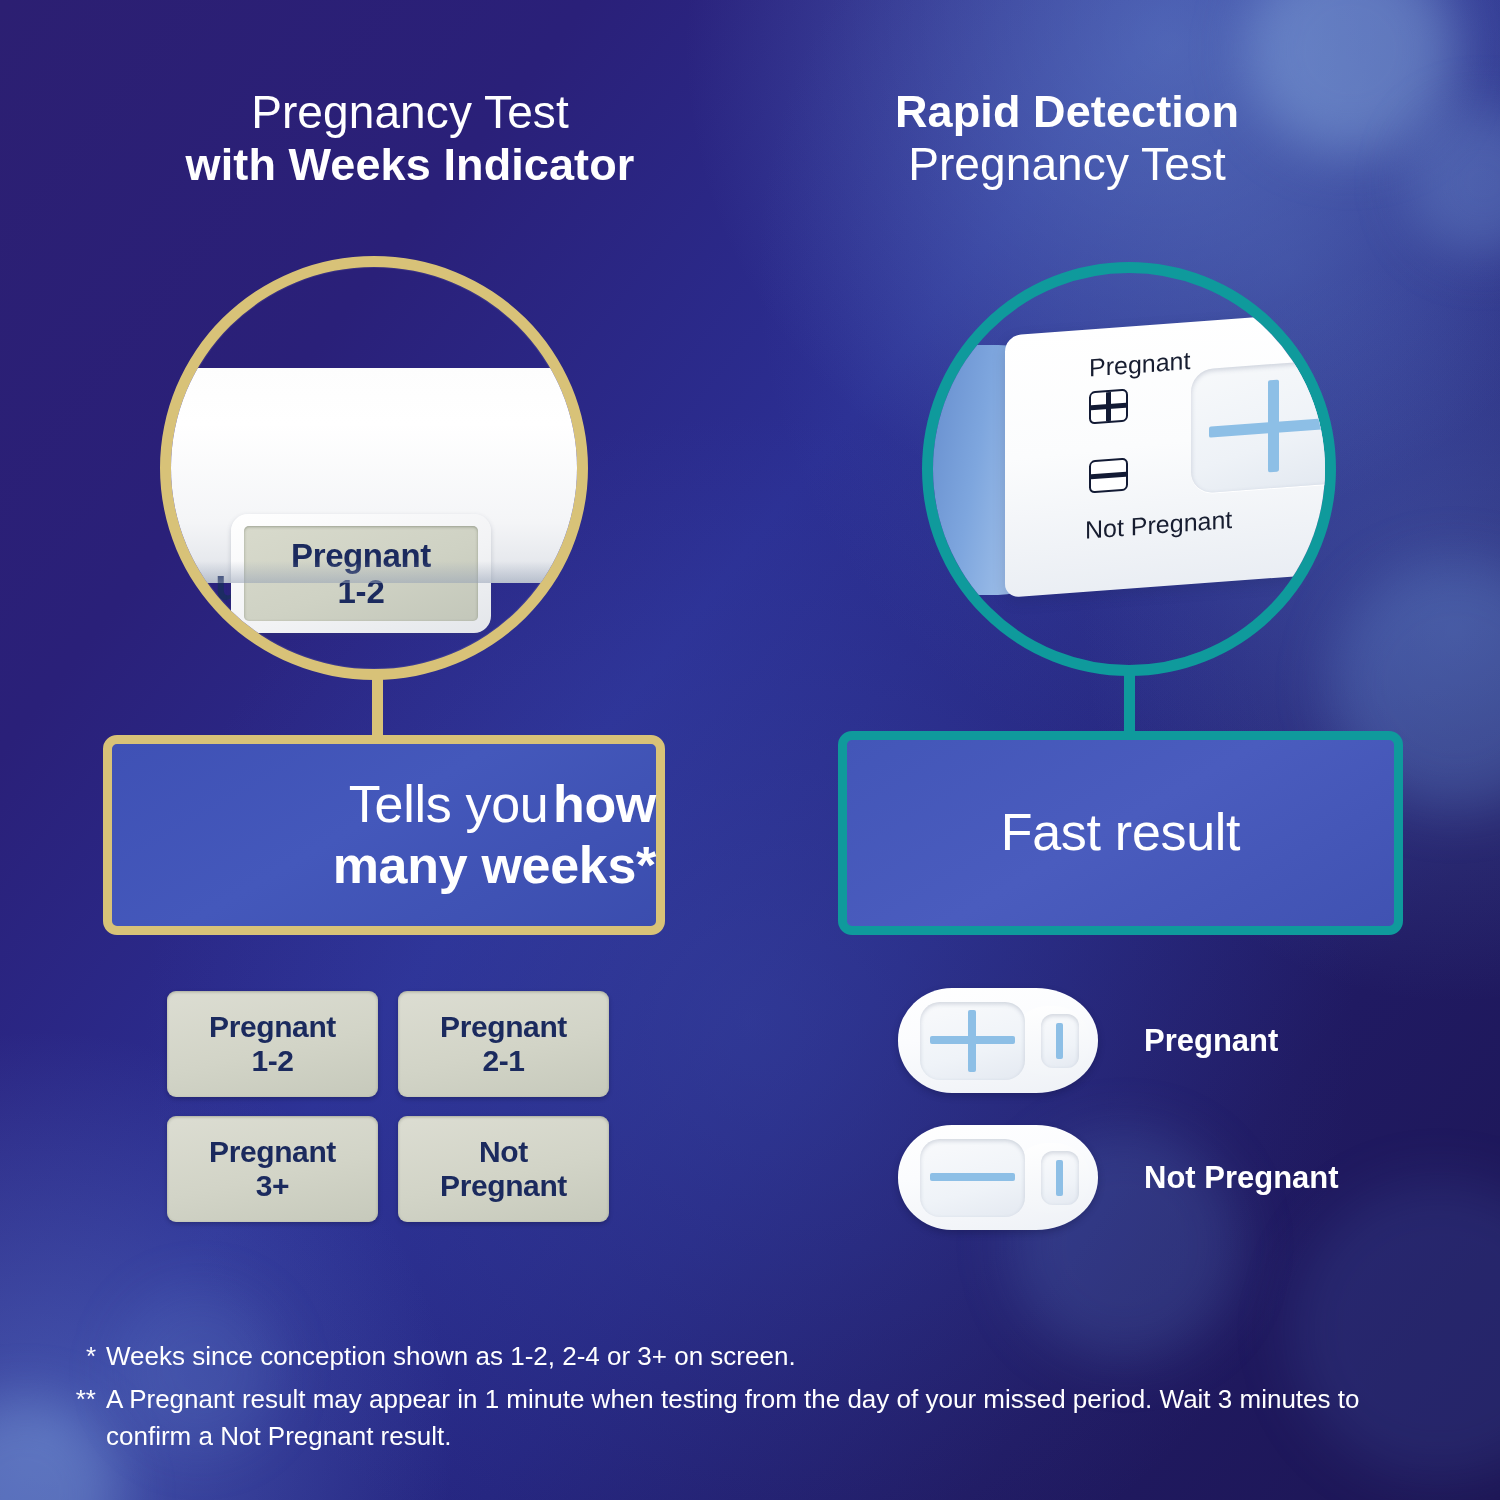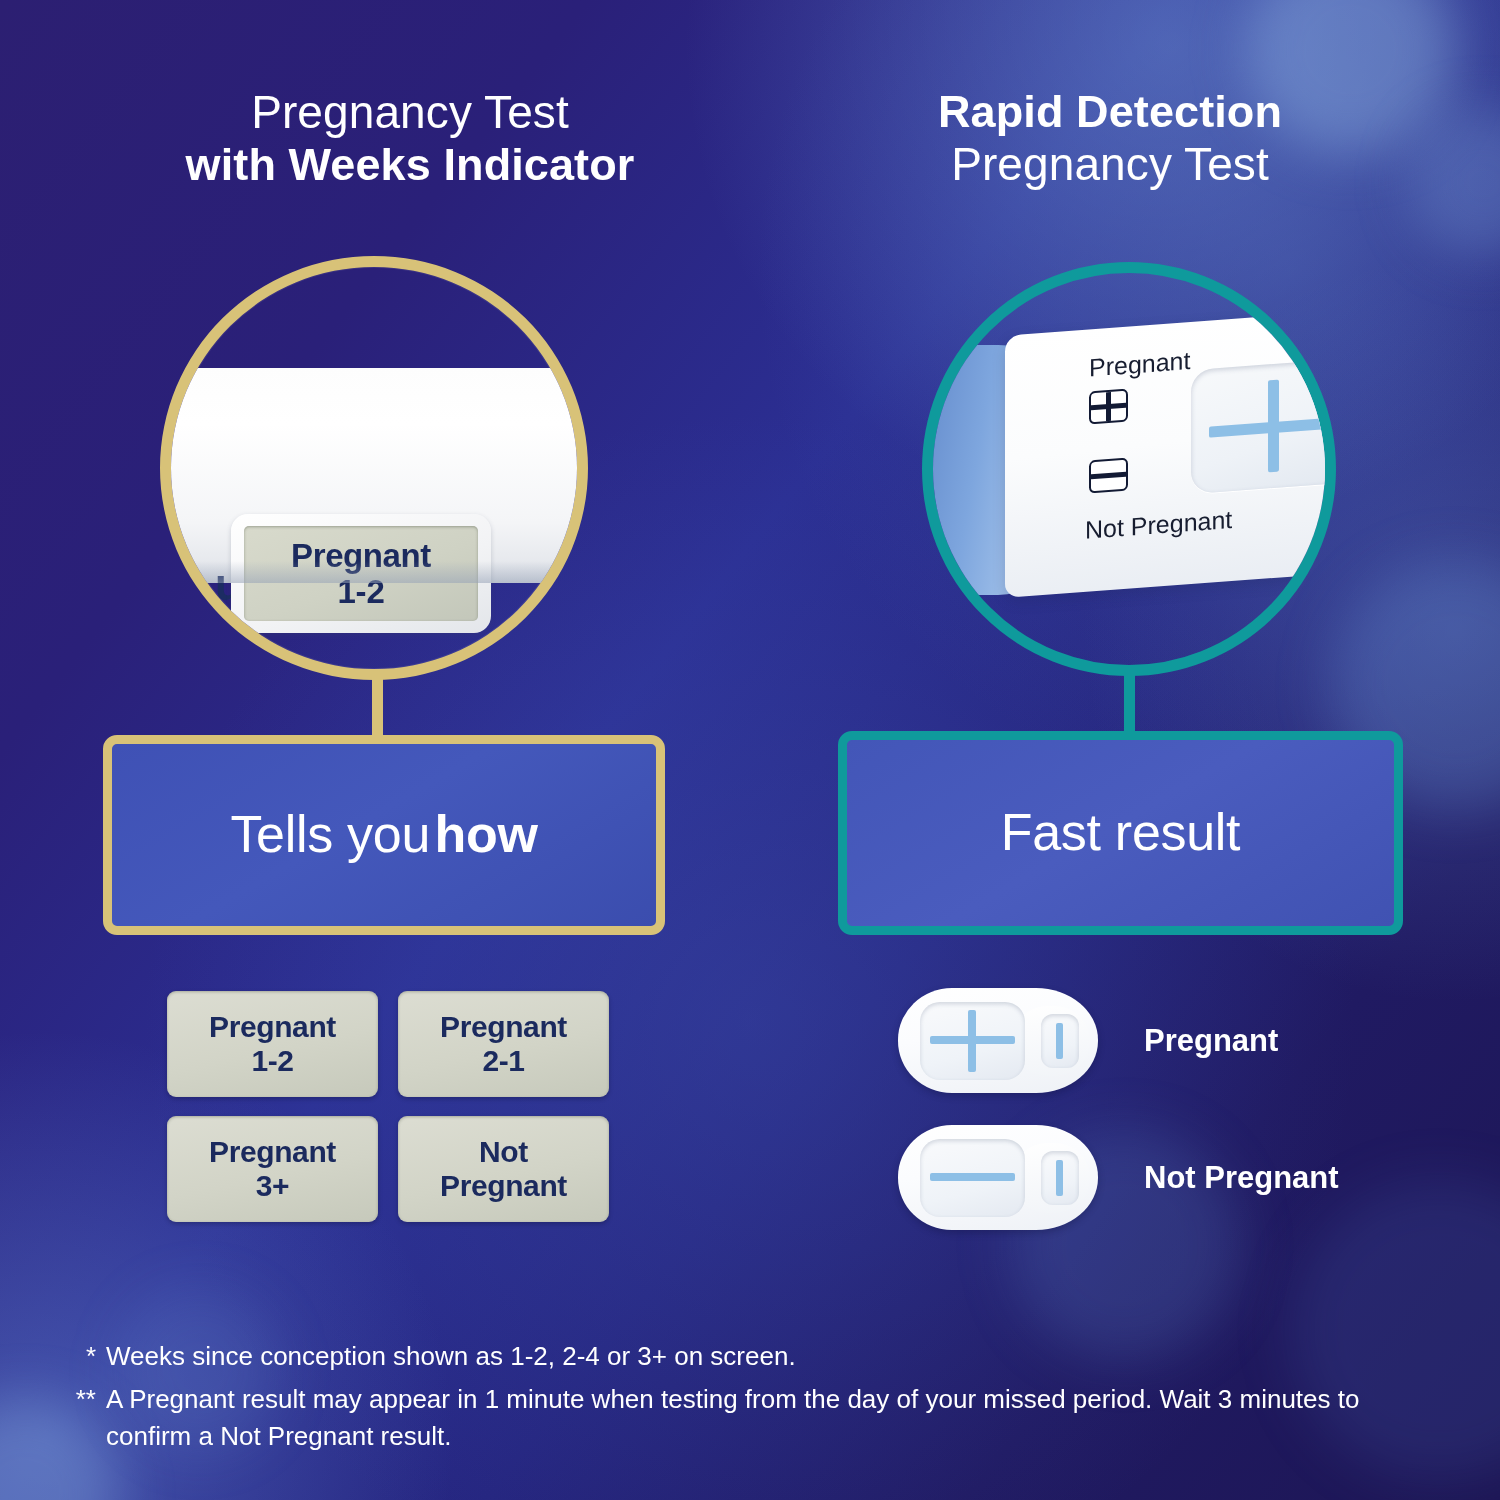--- a/index.html
+++ b/index.html
@@ -28,21 +28,21 @@
   .bk2 { width:150px; height:150px; left:1408px; top:108px;  background:rgba(130,170,225,.28); }
   .bk3 { width:250px; height:250px; left:1330px; top:560px;  background:rgba(110,150,215,.26); }
   .bk4 { width:190px; height:190px; left:-70px;  top:1398px; background:rgba(140,180,230,.34); }
   .bk5 { width:230px; height:230px; left:1010px; top:1130px; background:rgba(95,130,205,.22); }
   .bk6 { width:300px; height:300px; left:1290px; top:1180px; background:rgba(75,105,190,.18); }
   .bk7 { width:160px; height:160px; left:120px;  top:1290px; background:rgba(110,150,215,.16); }
 
   
   .col-head { position:absolute; text-align:center; color:#fff; line-height:1.16; }
   #head-left  { left:60px;  top:86px; width:700px; }
-  #head-right { left:760px; top:86px; width:700px; }
+  #head-right { left:717px; top:86px; width:700px; }
   .head-thin { display:block; font-weight:400; font-size:46px; letter-spacing:.1px; }
   .head-bold { display:block; font-weight:700; font-size:45px; letter-spacing:.1px; }
 
   
   .zoom-circle { position:absolute; border-radius:50%; overflow:hidden; }
   #circle-left  { left:160px; top:256px; width:428px; height:424px; border:11px solid #d8c278;
                   box-shadow:inset 0 0 0 1px rgba(255,255,255,.08); }
   #circle-right { left:922px; top:262px; width:414px; height:414px; border:11px solid #0f9a9c; }
   .circle-inner { position:absolute; inset:0; }
 
@@ -236,25 +236,26 @@
         <div class="bline" style="top: 16px; bottom: 16px; left: 77px; width: 11px; background: rgb(141, 191, 230);"></div>
       </div>
 
     </div>
   </div>
 </div>
 
 <div class="stem" id="stem-left" style="background: rgb(216, 194, 120);"></div>
 <div class="stem" id="stem-right" style="background: rgb(15, 154, 156);"></div>
 
-<div class="callout" id="callout-left" style="border-color: rgb(216, 194, 120);">
+<div class="callout" id="callout-left" style="border-color: rgb(216, 194, 120); align-items: flex-end;">
   <span class="co-line">
     <span class="co-thin" style="display:inline">Tells you</span>
     <span class="co-bold" style="display:inline">how</span>
   </span>
+  <span class="co-bold">many weeks*</span>
 </div>
 
 <div class="callout" id="callout-right" style="border-color: rgb(15, 154, 156);">
   <span class="co-thin">Fast result</span>
 </div>
 
 <div id="lcd-grid">
   <div class="lcd-row">
     <div class="lcd-chip">
       <span>Pregnant</span>

